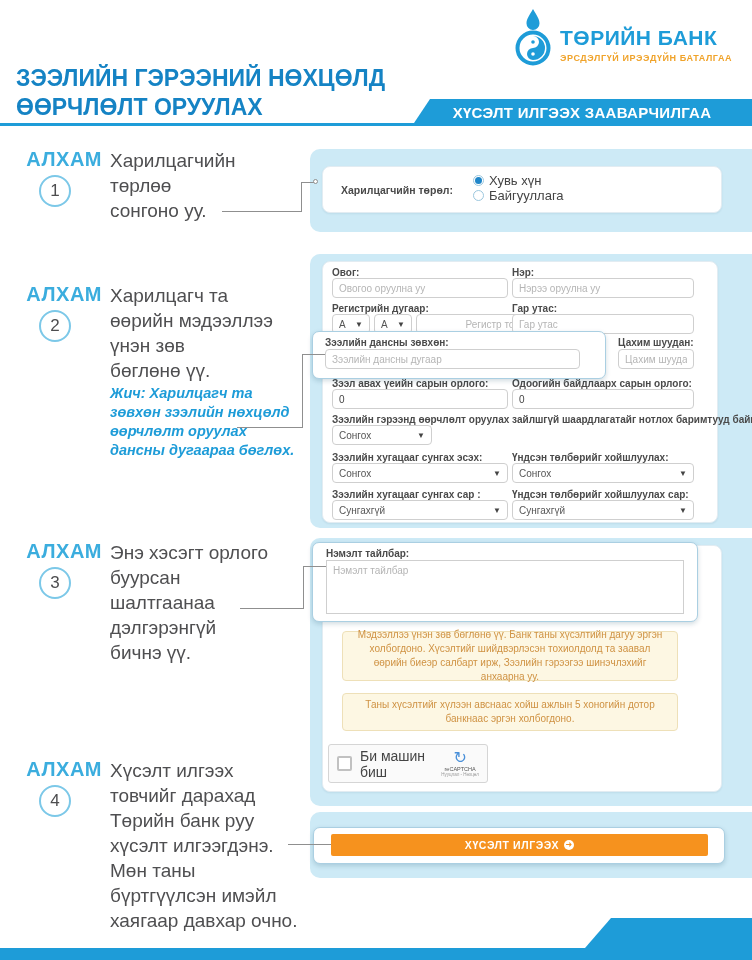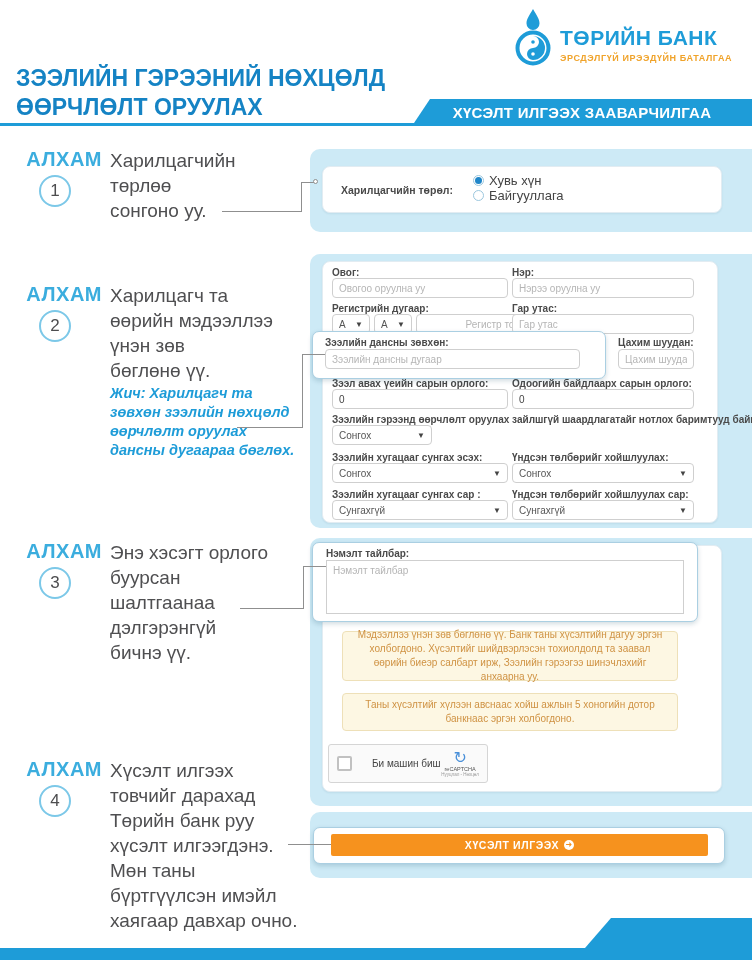--- a/index.html
+++ b/index.html
@@ -48,21 +48,21 @@
   .callout { position:absolute; background:#fff; border:1px solid #aacfe2; border-radius:7px; box-shadow:0 2px 5px rgba(0,60,90,.18); z-index:4; }
   .z10 { z-index:10; }
 
   .notice { position:absolute; background:#fdf7e3; border:1px solid #eee0b8; border-radius:4px; color:#cf9243;
             font-size:10px; line-height:14px; text-align:center; display:flex; align-items:center; justify-content:center; padding:4px 10px; }
 
   
   .captcha { position:absolute; width:160px; height:39px; background:#fafafa; border:1px solid #d5d5d5; border-radius:3px;
              display:flex; align-items:center; padding:0 8px; }
   .cbx { width:15px; height:15px; border:2px solid #c1c1c1; border-radius:2px; background:#fff; cursor:pointer; flex:0 0 auto; }
-  .cap-lbl { font-size:10px; color:#444; margin-left:20px; flex:1; }
+  .cap-lbl { font-size:14px; color:#444; margin-left:8px; flex:1; }
   .cap-logo { text-align:center; line-height:1; }
   .cap-logo .swirl { font-size:16px; color:#4a90d9; }
   .cap-logo .cap-name { font-size:5.5px; color:#555; margin-top:1px; }
   .cap-logo .cap-links { font-size:4.5px; color:#9a9a9a; margin-top:1px; }
 
   
   .submit-btn { position:absolute; left:331px; top:834px; width:377px; height:22px; background:#f6921e; border:none; border-radius:2px;
                 color:#fff; font-weight:bold; font-size:10.5px; letter-spacing:0.6px; cursor:pointer; z-index:10;
                 display:flex; align-items:center; justify-content:center; gap:5px; font-family:inherit; }
   .btn-arrow { width:10px; height:10px; border-radius:50%; background:#fff; color:#f6921e; font-size:8px; line-height:10px; text-align:center; font-weight:bold; }

